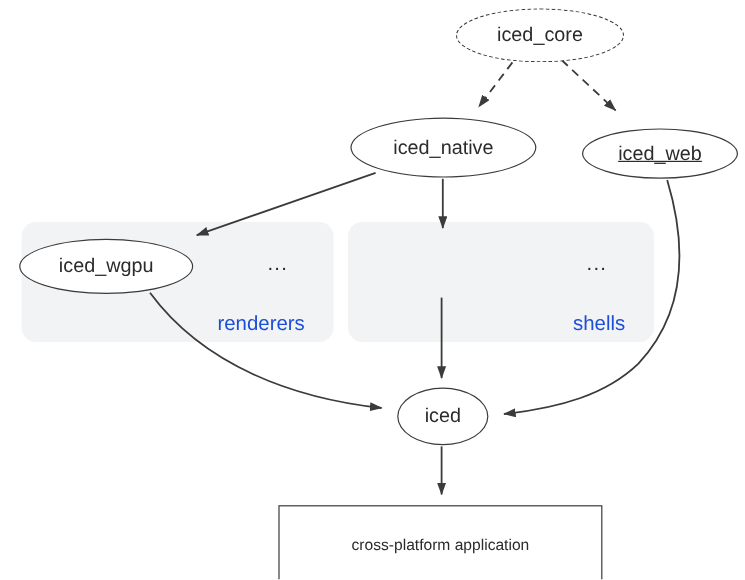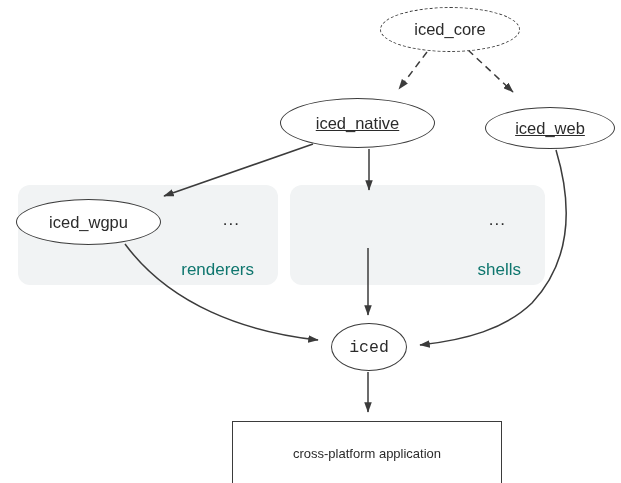--- a/index.html
+++ b/index.html
@@ -38,42 +38,42 @@
     color: #2b2b2b;
     letter-spacing: 1px;
   }
   .group-renderers .ellipsis { right: 38px; }
   .group-shells    .ellipsis { right: 39px; }
   .group-label {
     position: absolute;
     right: 24px;
     bottom: 5px;
     font-size: 17px;
-    color: #0f766e;
+    color: #1d4ed8;
   }
   .node {
     position: absolute;
     display: flex;
     align-items: center;
     justify-content: center;
     background: #ffffff;
     border: 1.6px solid #3b3b3b;
     font-size: 16.5px;
     z-index: 3;
     box-sizing: border-box;
     white-space: nowrap;
   }
   .ellipse { border-radius: 50%; }
   .dashed-border { border-style: dashed; }
   .node-iced_core   { left: 380px; top: 7px;   width: 140px; height: 45px; text-align: center; }
-  .node-iced_native { left: 280px; top: 98px;  width: 155px; height: 50px; text-decoration: underline; }
+  .node-iced_native { left: 292px; top: 98px;  width: 155px; height: 50px; }
   .node-iced_web    { left: 485px; top: 107px; width: 130px; height: 42px; text-decoration: underline; }
   .node-iced_wgpu   { left: 16px;  top: 199px; width: 145px; height: 46px; }
   .node-iced_winit  { left: 298px; top: 198px; width: 140px; height: 49px; }
-  .node-iced        { left: 331px; top: 323px; width: 76px;  height: 48px; font-family: Liberation Mono, monospace; }
+  .node-iced        { left: 331px; top: 323px; width: 76px;  height: 48px; }
   .node-app         { left: 232px; top: 421px; width: 270px; height: 64px; font-size: 13px; border-width: 1.5px; }
 </style>
 </head>
 <body>
 
 <div class="stage">
 
   <svg class="edges" width="621" height="483" viewBox="0 0 621 483" xmlns="http://www.w3.org/2000/svg">
     <defs>
       <marker id="arrow" markerWidth="7" markerHeight="5" refX="6.5" refY="2.5" orient="auto">

